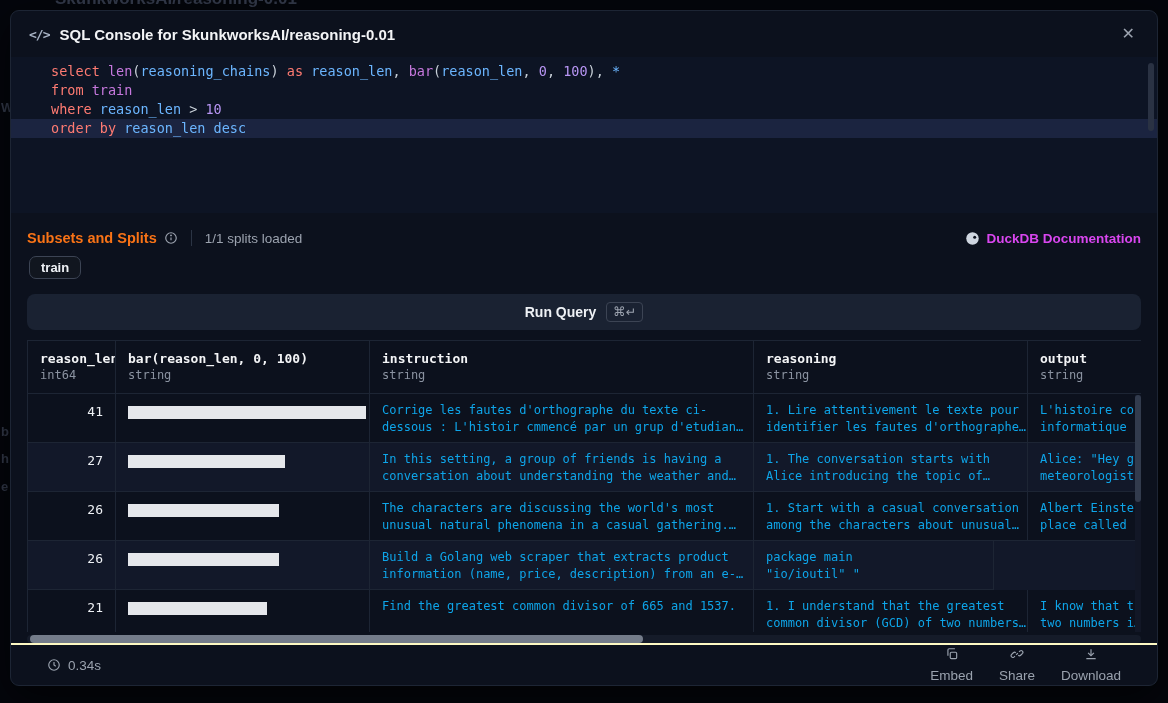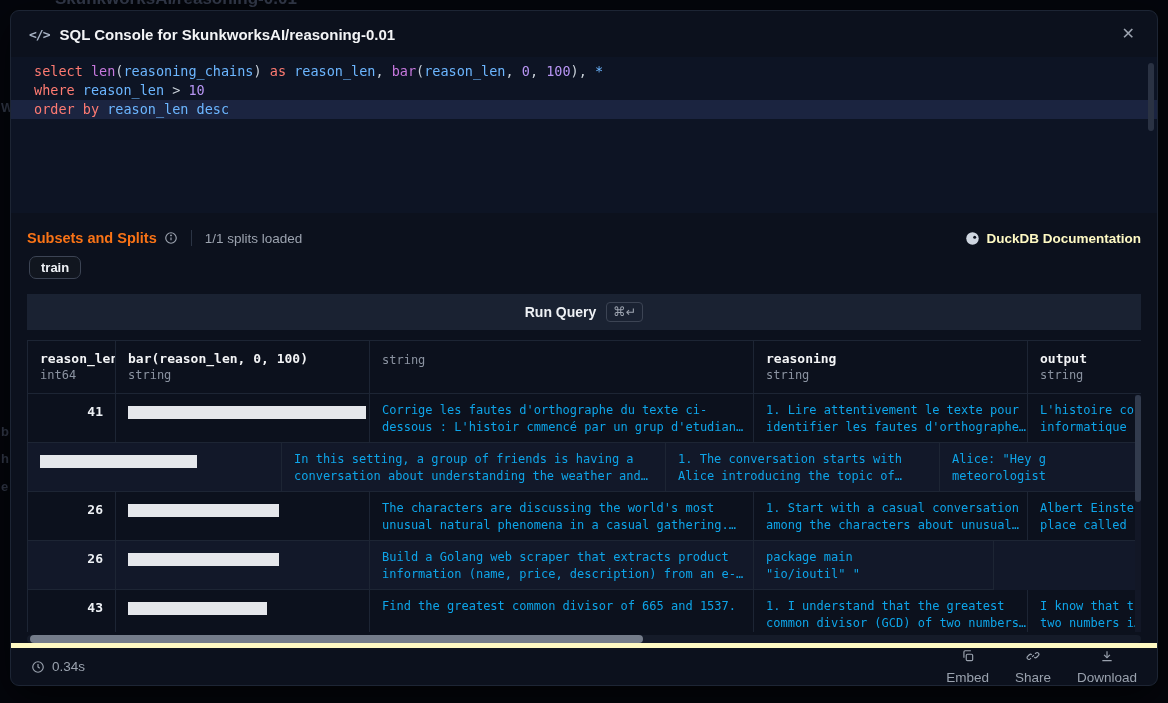--- a/index.html
+++ b/index.html
@@ -49,21 +49,21 @@
     font-size: 16px; cursor: pointer; line-height: 1; padding: 4px;
   }
 
   
   .editor {
     position: relative; flex: 0 0 156px; height: 156px;
     background: #0d1424; padding-top: 5px;
     font-family: "DejaVu Sans Mono", monospace; font-size: 13.5px;
     overflow: hidden;
   }
-  .code-line { line-height: 19px; padding-left: 23px; white-space: pre; }
+  .code-line { line-height: 19px; padding-left: 40px; white-space: pre; }
   .code-line.active { background: #1b2440; }
   .tk-kw  { color: #ff7b72; }
   .tk-fn  { color: #c678dd; }
   .tk-id  { color: #6cb6ff; }
   .tk-num { color: #b795f3; }
   .tk-pu  { color: #c9d1d9; }
   .ed-scroll {
     position: absolute; right: 3px; top: 6px; width: 6px; height: 68px;
     background: #2a3243; border-radius: 3px;
   }
@@ -72,37 +72,37 @@
   .subsets-row {
     margin: 16px 16px 0; height: 20px;
     display: flex; align-items: center; gap: 7px;
   }
   .subsets-label { font-size: 14.5px; font-weight: 700; color: #f97316; }
   .info-icon { color: #9ca3af; display: inline-flex; cursor: pointer; }
   .vsep { width: 1px; height: 16px; background: #2b3444; margin: 0 6px; }
   .splits-status { font-size: 13.5px; color: #9ca3af; }
   .duck-link {
     margin-left: auto; display: inline-flex; align-items: center; gap: 6px;
-    color: #fef9c3; font-size: 13.5px; font-weight: 600; cursor: pointer; text-decoration: none;
+    color: #d946ef; font-size: 13.5px; font-weight: 600; cursor: pointer; text-decoration: none;
   }
 
   
   .chip-row { margin: 9px 16px 0 18px; height: 26px; }
   .chip {
     display: inline-flex; align-items: center;
     padding: 3px 11px; background: #11161f;
     border: 1px solid #3c4454; border-radius: 7px;
     color: #eef1f5; font-size: 13px; font-weight: 700; cursor: pointer;
     font-family: "Liberation Sans", sans-serif;
   }
 
   
   .run-btn {
     margin: 14px 16px 0; height: 36px; flex: 0 0 36px;
-    background: #1a2232; border: 0; border-radius: 0;
+    background: #1a2232; border: 0; border-radius: 8px;
     display: flex; align-items: center; justify-content: center; gap: 10px;
     cursor: pointer; color: #eef1f5;
   }
   .run-label { font-size: 14px; font-weight: 700; }
   .run-kbd {
     border: 1px solid #3c4454; border-radius: 4px;
     padding: 1px 6px 2px; color: #9ca3af; font-size: 12.5px;
     font-family: "DejaVu Sans", sans-serif;
   }
 
@@ -122,21 +122,21 @@
     overflow: hidden;
   }
   .c0 { width: 88px; }
   .c1 { width: 254px; }
   .c2 { width: 384px; }
   .c3 { width: 274px; }
   .c4 { width: 240px; }
   .th { padding-top: 10px; }
   .col-name { font-size: 13px; font-weight: 700; color: #f3f4f6; white-space: nowrap; }
   .col-type { font-size: 12px; color: #8b93a1; margin-top: 2px; }
-  .num-cell { text-align: right; font-size: 13px; color: #eef1f5; padding-top: 10px; font-weight: bold; }
+  .num-cell { text-align: right; font-size: 13px; color: #eef1f5; padding-top: 10px; }
   .text-cell {
     font-size: 12px; line-height: 16.5px; color: #0ea5e9;
     white-space: pre;
   }
   .bar-fill { height: 13px; margin-top: 4px; background: #e5e7eb; }
   .v-scroll {
     position: absolute; right: 0; top: 54px; bottom: 0; width: 6px;
     background: #121726;
   }
   .v-thumb { width: 6px; height: 45%; background: #323b4d; border-radius: 3px; }
@@ -144,22 +144,22 @@
   
   .h-scroll {
     margin: 3px 16px 0; height: 8px; flex: 0 0 8px;
     background: #151b29; border-radius: 4px; cursor: pointer;
   }
   .h-thumb { width: 55%; height: 8px; margin-left: 3px; background: #747c8a; border-radius: 4px; }
 
   
   .footer {
     margin-top: auto; flex: 0 0 42px; height: 42px;
-    border-top: 5px solid #fef9c3;
-    display: flex; align-items: center; padding: 0 20px;
+    border-top: 2px solid #fef9c3;
+    display: flex; align-items: center; padding: 0 36px;
   }
   .time { display: inline-flex; align-items: center; gap: 7px; color: #9aa2ae; font-size: 13.5px; }
   .actions { margin-left: auto; display: flex; gap: 26px; }
   .action-btn {
     background: none; border: 0; cursor: pointer;
     display: inline-flex; align-items: center; gap: 7px;
     color: #9aa2ae; font-size: 13.5px; font-family: "Liberation Sans", sans-serif; flex-direction: column;
   }
   svg.ic { display: block; }
 </style>
@@ -176,20 +176,21 @@
 
   <div class="modal-header">
     <span class="code-icon">&lt;/&gt;</span>
     <h1 class="modal-title">SQL Console for SkunkworksAI/reasoning-0.01</h1>
     <button class="close-btn">✕</button>
   </div>
 
   <div class="editor">
     <div id="editor-lines">
         <div class="code-line"><span class="tk-kw">select </span><span class="tk-fn">len</span><span class="tk-pu">(</span><span class="tk-id">reasoning_chains</span><span class="tk-pu">) </span><span class="tk-kw">as </span><span class="tk-id">reason_len</span><span class="tk-pu">, </span><span class="tk-fn">bar</span><span class="tk-pu">(</span><span class="tk-id">reason_len</span><span class="tk-pu">, </span><span class="tk-num">0</span><span class="tk-pu">, </span><span class="tk-num">100</span><span class="tk-pu">), </span><span class="tk-id">*</span></div>
+        <div class="code-line"><span class="tk-kw">from </span><span class="tk-fn">train</span></div>
         <div class="code-line"><span class="tk-kw">where </span><span class="tk-id">reason_len</span><span class="tk-pu"> &gt; </span><span class="tk-num">10</span></div>
         <div class="code-line active"><span class="tk-kw">order by </span><span class="tk-id">reason_len</span><span class="tk-pu"> </span><span class="tk-id">desc</span></div>
       </div>
     <div class="ed-scroll"></div>
   </div>
 
   <div class="subsets-row">
     <span class="subsets-label">Subsets and Splits</span>
     <span class="info-icon">
       <svg class="ic" width="14" height="14" viewBox="0 0 24 24" fill="none" stroke="currentColor" stroke-width="2">
@@ -224,20 +225,21 @@
     <div class="thead" id="thead">
         <div class="cell th c0">
           <div class="col-name">reason_len</div>
           <div class="col-type">int64</div>
         </div>
         <div class="cell th c1">
           <div class="col-name">bar(reason_len, 0, 100)</div>
           <div class="col-type">string</div>
         </div>
         <div class="cell th c2">
+          <div class="col-name">instruction</div>
           <div class="col-type">string</div>
         </div>
         <div class="cell th c3">
           <div class="col-name">reasoning</div>
           <div class="col-type">string</div>
         </div>
         <div class="cell th c4">
           <div class="col-name">output</div>
           <div class="col-type">string</div>
         </div>
@@ -249,20 +251,21 @@
             <div class="bar-fill" style="width: 238px;"></div>
           </div>
           <div class="cell c2 text-cell">Corrige les fautes d'orthographe du texte ci-
 dessous : L'histoir cmmencé par un grup d'etudian…</div>
           <div class="cell c3 text-cell">1. Lire attentivement le texte pour
 identifier les fautes d'orthographe…</div>
           <div class="cell c4 text-cell">L'histoire co
 informatique </div>
         </div>
         <div class="tr">
+          <div class="cell c0 num-cell">27</div>
           <div class="cell c1">
             <div class="bar-fill" style="width: 157px;"></div>
           </div>
           <div class="cell c2 text-cell">In this setting, a group of friends is having a
 conversation about understanding the weather and…</div>
           <div class="cell c3 text-cell">1. The conversation starts with
 Alice introducing the topic of…</div>
           <div class="cell c4 text-cell">Alice: "Hey g
 meteorologist</div>
         </div>
@@ -282,21 +285,21 @@
           <div class="cell c0 num-cell">26</div>
           <div class="cell c1">
             <div class="bar-fill" style="width: 151px;"></div>
           </div>
           <div class="cell c2 text-cell">Build a Golang web scraper that extracts product
 information (name, price, description) from an e-…</div>
           <div class="cell c4 text-cell">package main 
 "io/ioutil" "</div>
         </div>
         <div class="tr">
-          <div class="cell c0 num-cell">43</div>
+          <div class="cell c0 num-cell">21</div>
           <div class="cell c1">
             <div class="bar-fill" style="width: 139px;"></div>
           </div>
           <div class="cell c2 text-cell">Find the greatest common divisor of 665 and 1537.</div>
           <div class="cell c3 text-cell">1. I understand that the greatest
 common divisor (GCD) of two numbers…</div>
           <div class="cell c4 text-cell">I know that t
 two numbers i…</div>
         </div>
       </div>

